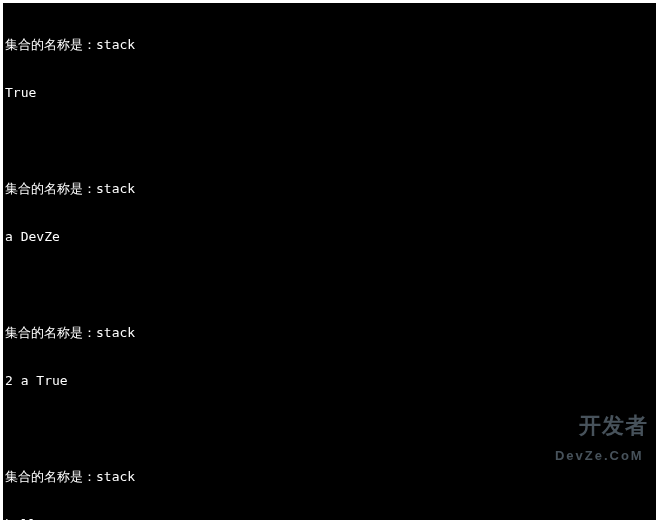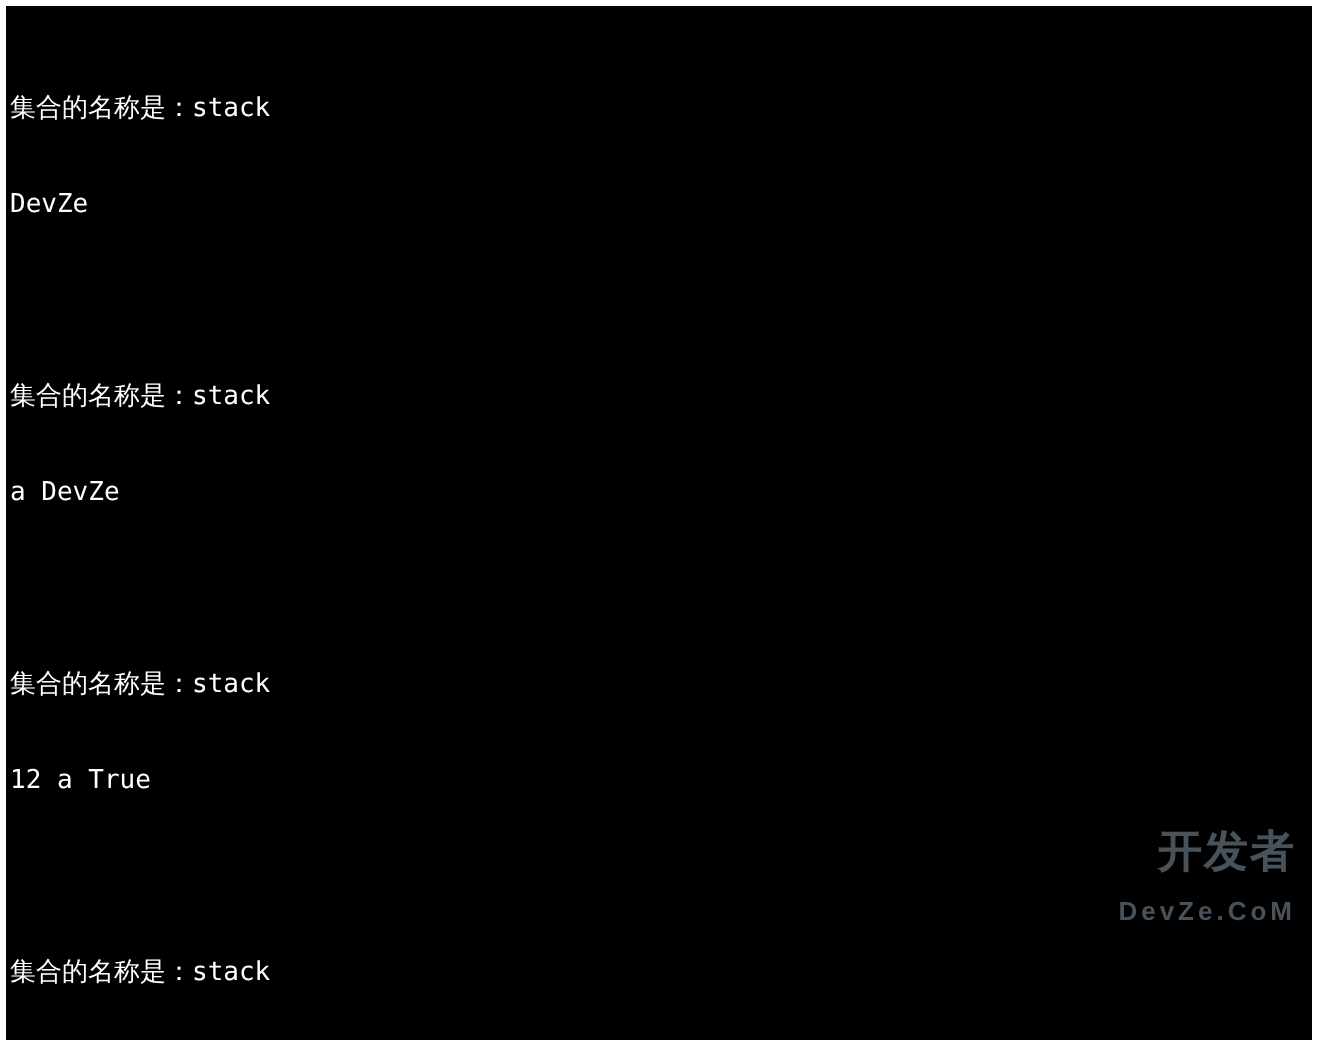--- a/index.html
+++ b/index.html
@@ -14,60 +14,60 @@
       padding: 3px;
       font-family: "SimSun", "NSimSun", monospace;
     }
     .console {
       width: 100%;
       height: 100%;
       background: #000;
       color: #fff;
       font-size: 13px;
       line-height: 16px;
-      padding: 12px 0 0 2px;
+      padding: 2px 0 0 2px;
       overflow: hidden;
       position: relative;
       white-space: pre;
     }
     .watermark {
       position: absolute;
       right: 8px;
       bottom: 24px;
       font-size: 22px;
       color: rgba(130, 150, 165, 0.55);
       font-family: "Microsoft YaHei", Arial, sans-serif;
       letter-spacing: 1px;
       pointer-events: none;
       font-weight: bold;
     }
     .watermark .sub {
       font-size: 13px;
       display: block;
-      text-align: right;
+      text-align: center;
       letter-spacing: 2px;
       margin-top: -2px;
     }
     .line {
       display: block;
       min-height: 16px;
     }
   </style>
 </head>
 <body>
 
 <div class="console">
   <span class="line">集合的名称是：stack</span>
-  <span class="line">DevZe</span>
+  <span class="line">True</span>
   <span class="line"></span>
   <span class="line">集合的名称是：stack</span>
   <span class="line">a DevZe</span>
   <span class="line"></span>
   <span class="line">集合的名称是：stack</span>
-  <span class="line">12 a True</span>
+  <span class="line">2 a True</span>
   <span class="line"></span>
   <span class="line">集合的名称是：stack</span>
   <span class="line">hello 12 a True</span>
   
   
   
   
   
   
   

